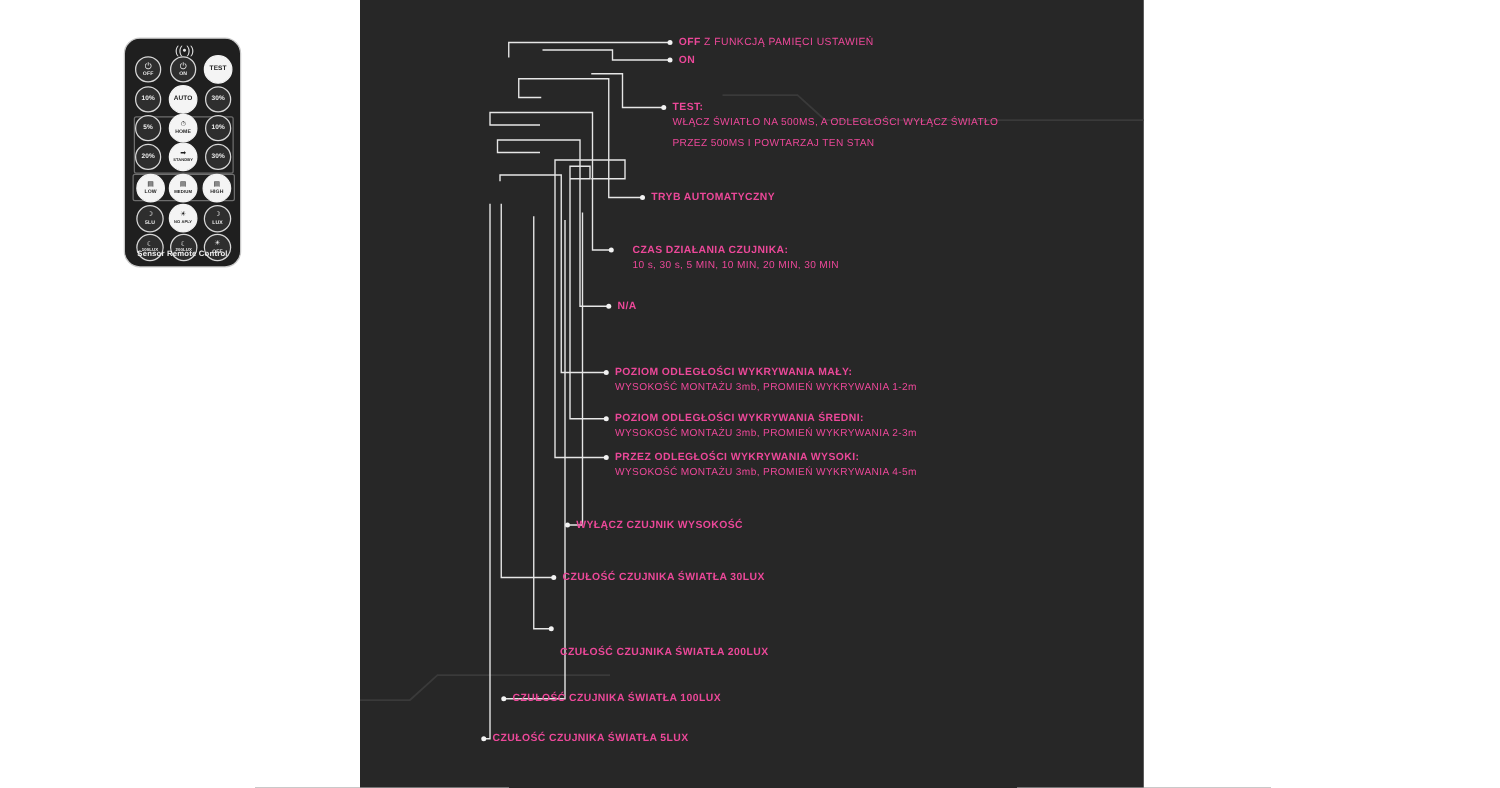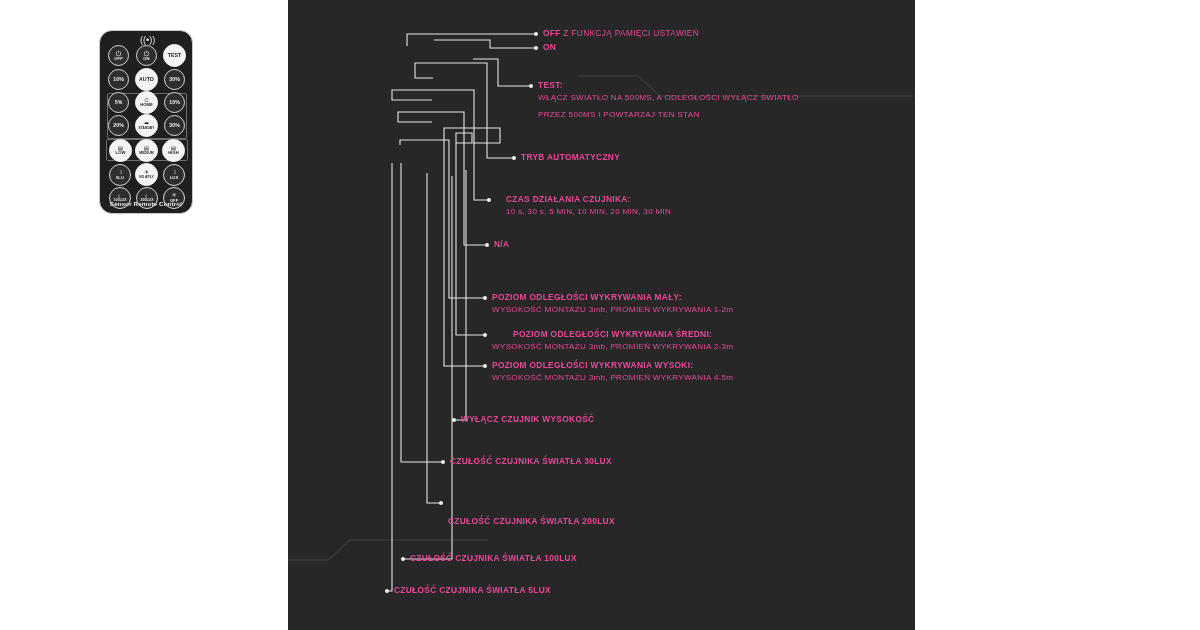--- a/index.html
+++ b/index.html
@@ -234,27 +234,27 @@
 
   <div class="ann" style="left:494px;top:239px;">
     <div class="hd"><span>N/A</span></div>
   </div>
 
   <div class="ann" style="left:492px;top:292px;">
     <div class="hd"><span>POZIOM ODLEGŁOŚCI WYKRYWANIA MAŁY:</span></div>
     <div class="sub">WYSOKOŚĆ MONTAŻU 3mb, PROMIEŃ WYKRYWANIA 1-2m</div>
   </div>
 
-  <div class="ann" style="left:492px;top:329px;text-align:center;">
+  <div class="ann" style="left:492px;top:329px;">
     <div class="hd"><span>POZIOM ODLEGŁOŚCI WYKRYWANIA ŚREDNI:</span></div>
     <div class="sub">WYSOKOŚĆ MONTAŻU 3mb, PROMIEŃ WYKRYWANIA 2-3m</div>
   </div>
 
   <div class="ann" style="left:492px;top:360px;">
-    <div class="hd"><span>POZIOM ODLEGŁOŚCI WYKRYWANIA WYSOKI:</span></div>
+    <div class="hd"><span>PRZEZ ODLEGŁOŚCI WYKRYWANIA WYSOKI:</span></div>
     <div class="sub">WYSOKOŚĆ MONTAŻU 3mb, PROMIEŃ WYKRYWANIA 4-5m</div>
   </div>
 
   <div class="ann" style="left:461px;top:414px;">
     <div class="hd"><span>WYŁĄCZ CZUJNIK WYSOKOŚĆ</span></div>
   </div>
 
   <div class="ann" style="left:450px;top:456px;">
     <div class="hd"><span>CZUŁOŚĆ CZUJNIKA ŚWIATŁA 30LUX</span></div>
   </div>

